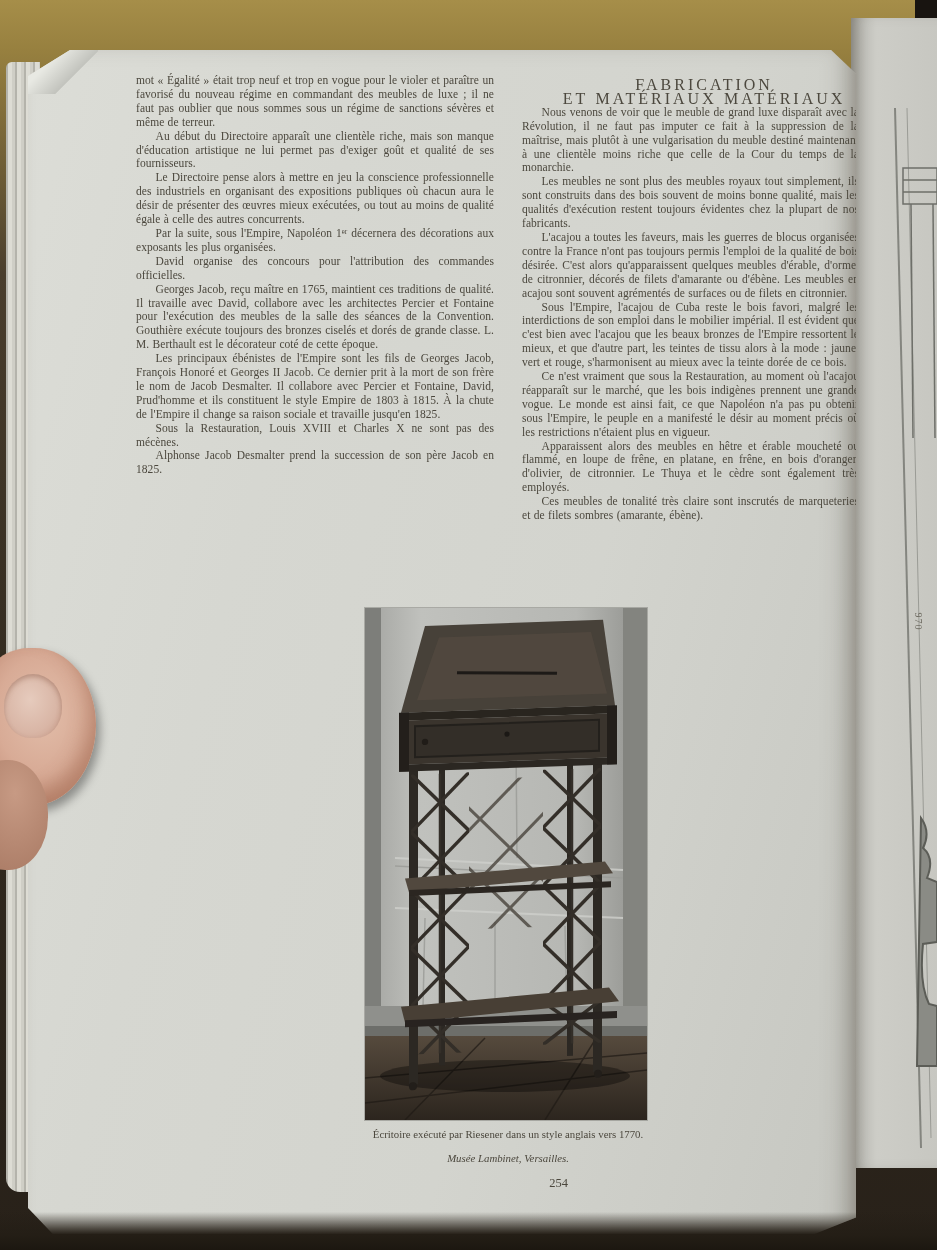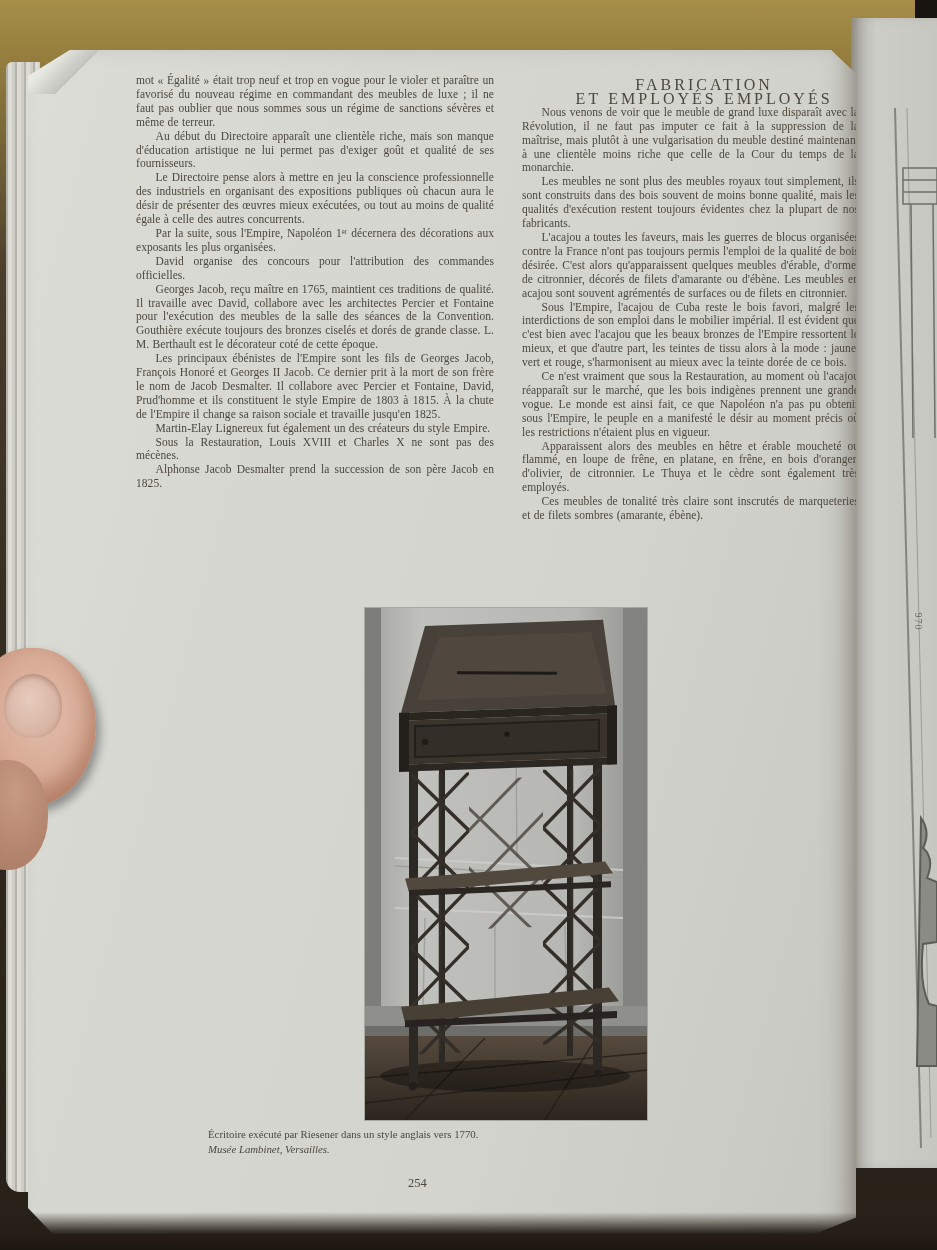--- a/index.html
+++ b/index.html
@@ -42,24 +42,24 @@
   .col-left p:first-child{text-indent:0;}
   .col-right{left:494px;top:28px;width:337px;}
 
   .heading{ text-align:center;letter-spacing:3px;font-size:16px;color:#4c483e;}
   .heading-line1{margin:0 0 17px 0;}
   .heading-line2{margin:0 0 18px 0;}
 
   .photo{position:absolute;left:337px;top:558px;width:282px;height:512px;
          box-shadow:0 0 0 1px rgba(90,90,84,.35), inset 0 0 28px rgba(40,38,34,.25);
          background:#b5b6b2;}
-  .caption{position:absolute;left:180px;top:1078px;width:600px;}
+  .caption{position:absolute;left:180px;top:1078px;width:600px;text-align:center;}
   .caption-line1{font-size:10.8px;color:#4b473d;margin:0;}
-  .caption-line2{font-size:10.8px;font-style:italic;color:#4b473d;margin:3px 0 0 0;}
-  .page-number{position:absolute;left:380px;top:1126px;width:160px;text-align:left;
+  .caption-line2{font-size:10.8px;font-style:italic;color:#4b473d;margin:12px 0 0 0;}
+  .page-number{position:absolute;left:380px;top:1126px;width:160px;text-align:right;
                font-size:12.5px;color:#4b473d;}
 
   
   .thumb{position:absolute;left:-30px;top:648px;width:126px;height:158px;border-radius:50% 52% 55% 48%;
          background:radial-gradient(ellipse at 58% 42%,#e2bda9 0%,#d8ab96 45%,#c4907a 78%,#b07f6a 100%);
          box-shadow:inset -8px -12px 18px rgba(140,80,55,.35), 4px 6px 10px rgba(0,0,0,.35);}
   .thumb-nail{position:absolute;left:34px;top:26px;width:58px;height:64px;border-radius:50% 50% 46% 46%;
               background:radial-gradient(ellipse at 45% 40%,#e6cbbd 0%,#d9b6a6 60%,#c79a87 100%);
               box-shadow:inset 0 3px 5px rgba(120,70,50,.35);}
   .finger-below{position:absolute;left:-34px;top:760px;width:82px;height:110px;border-radius:48%;
@@ -96,29 +96,28 @@
     <div class="fold"></div>
 
     <div class="col col-left">
         <p>mot « Égalité » était trop neuf et trop en vogue pour le violer et paraître un favorisé du nouveau régime en commandant des meubles de luxe ; il ne faut pas oublier que nous sommes sous un régime de sanctions sévères et même de terreur.</p>
         <p>Au début du Directoire apparaît une clientèle riche, mais son manque d'éducation artistique ne lui permet pas d'exiger goût et qualité de ses fournisseurs.</p>
         <p>Le Directoire pense alors à mettre en jeu la conscience professionnelle des industriels en organisant des expositions publiques où chacun aura le désir de présenter des œuvres mieux exécutées, ou tout au moins de qualité égale à celle des autres concurrents.</p>
         <p>Par la suite, sous l'Empire, Napoléon 1ᵉʳ décernera des décorations aux exposants les plus organisées.</p>
         <p>David organise des concours pour l'attribution des commandes officielles.</p>
         <p>Georges Jacob, reçu maître en 1765, maintient ces traditions de qualité. Il travaille avec David, collabore avec les architectes Percier et Fontaine pour l'exécution des meubles de la salle des séances de la Convention. Gouthière exécute toujours des bronzes ciselés et dorés de grande classe. L. M. Berthault est le décorateur coté de cette époque.</p>
         <p>Les principaux ébénistes de l'Empire sont les fils de Georges Jacob, François Honoré et Georges II Jacob. Ce dernier prit à la mort de son frère le nom de Jacob Desmalter. Il collabore avec Percier et Fontaine, David, Prud'homme et ils constituent le style Empire de 1803 à 1815. À la chute de l'Empire il change sa raison sociale et travaille jusqu'en 1825.</p>
-        <p>Martin-Elay Lignereux fut également un des créateurs du style Empire.</p>
         <p>Sous la Restauration, Louis XVIII et Charles X ne sont pas des mécènes.</p>
         <p>Alphonse Jacob Desmalter prend la succession de son père Jacob en 1825.</p>
       </div>
 
     <div class="col col-right">
       <div class="heading">
         <p class="heading-line1">FABRICATION</p>
-        <p class="heading-line2">ET EMPLOYÉS EMPLOYÉS</p>
+        <p class="heading-line2">ET MATÉRIAUX MATÉRIAUX</p>
       </div>
       <div>
           <p>Nous venons de voir que le meuble de grand luxe disparaît avec la Révolution, il ne faut pas imputer ce fait à la suppression de la maîtrise, mais plutôt à une vulgarisation du meuble destiné maintenant à une clientèle moins riche que celle de la Cour du temps de la monarchie.</p>
           <p>Les meubles ne sont plus des meubles royaux tout simplement, ils sont construits dans des bois souvent de moins bonne qualité, mais les qualités d'exécution restent toujours évidentes chez la plupart de nos fabricants.</p>
           <p>L'acajou a toutes les faveurs, mais les guerres de blocus organisées contre la France n'ont pas toujours permis l'emploi de la qualité de bois désirée. C'est alors qu'apparaissent quelques meubles d'érable, d'orme, de citronnier, décorés de filets d'amarante ou d'ébène. Les meubles en acajou sont souvent agrémentés de surfaces ou de filets en citronnier.</p>
           <p>Sous l'Empire, l'acajou de Cuba reste le bois favori, malgré les interdictions de son emploi dans le mobilier impérial. Il est évident que c'est bien avec l'acajou que les beaux bronzes de l'Empire ressortent le mieux, et que d'autre part, les teintes de tissu alors à la mode : jaune, vert et rouge, s'harmonisent au mieux avec la teinte dorée de ce bois.</p>
           <p>Ce n'est vraiment que sous la Restauration, au moment où l'acajou réapparaît sur le marché, que les bois indigènes prennent une grande vogue. Le monde est ainsi fait, ce que Napoléon n'a pas pu obtenir sous l'Empire, le peuple en a manifesté le désir au moment précis où les restrictions n'étaient plus en vigueur.</p>
           <p>Apparaissent alors des meubles en hêtre et érable moucheté ou flammé, en loupe de frêne, en platane, en frêne, en bois d'oranger, d'olivier, de citronnier. Le Thuya et le cèdre sont également très employés.</p>
           <p>Ces meubles de tonalité très claire sont inscrutés de marqueteries et de filets sombres (amarante, ébène).</p>
         </div>

